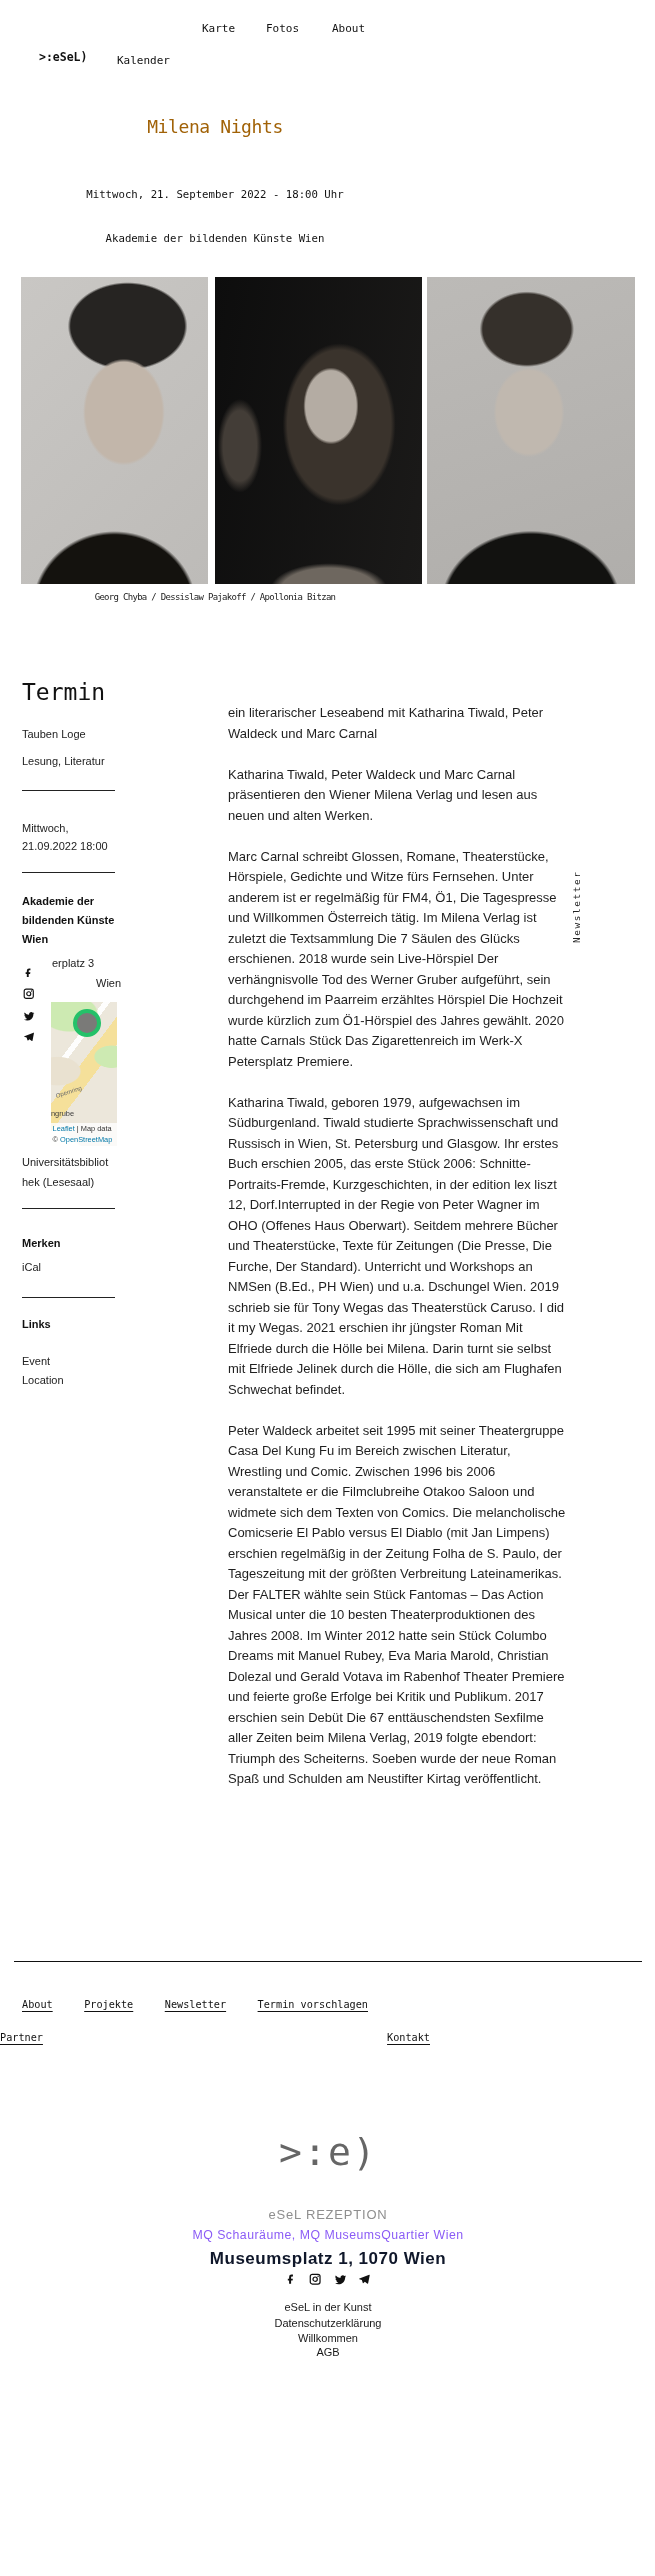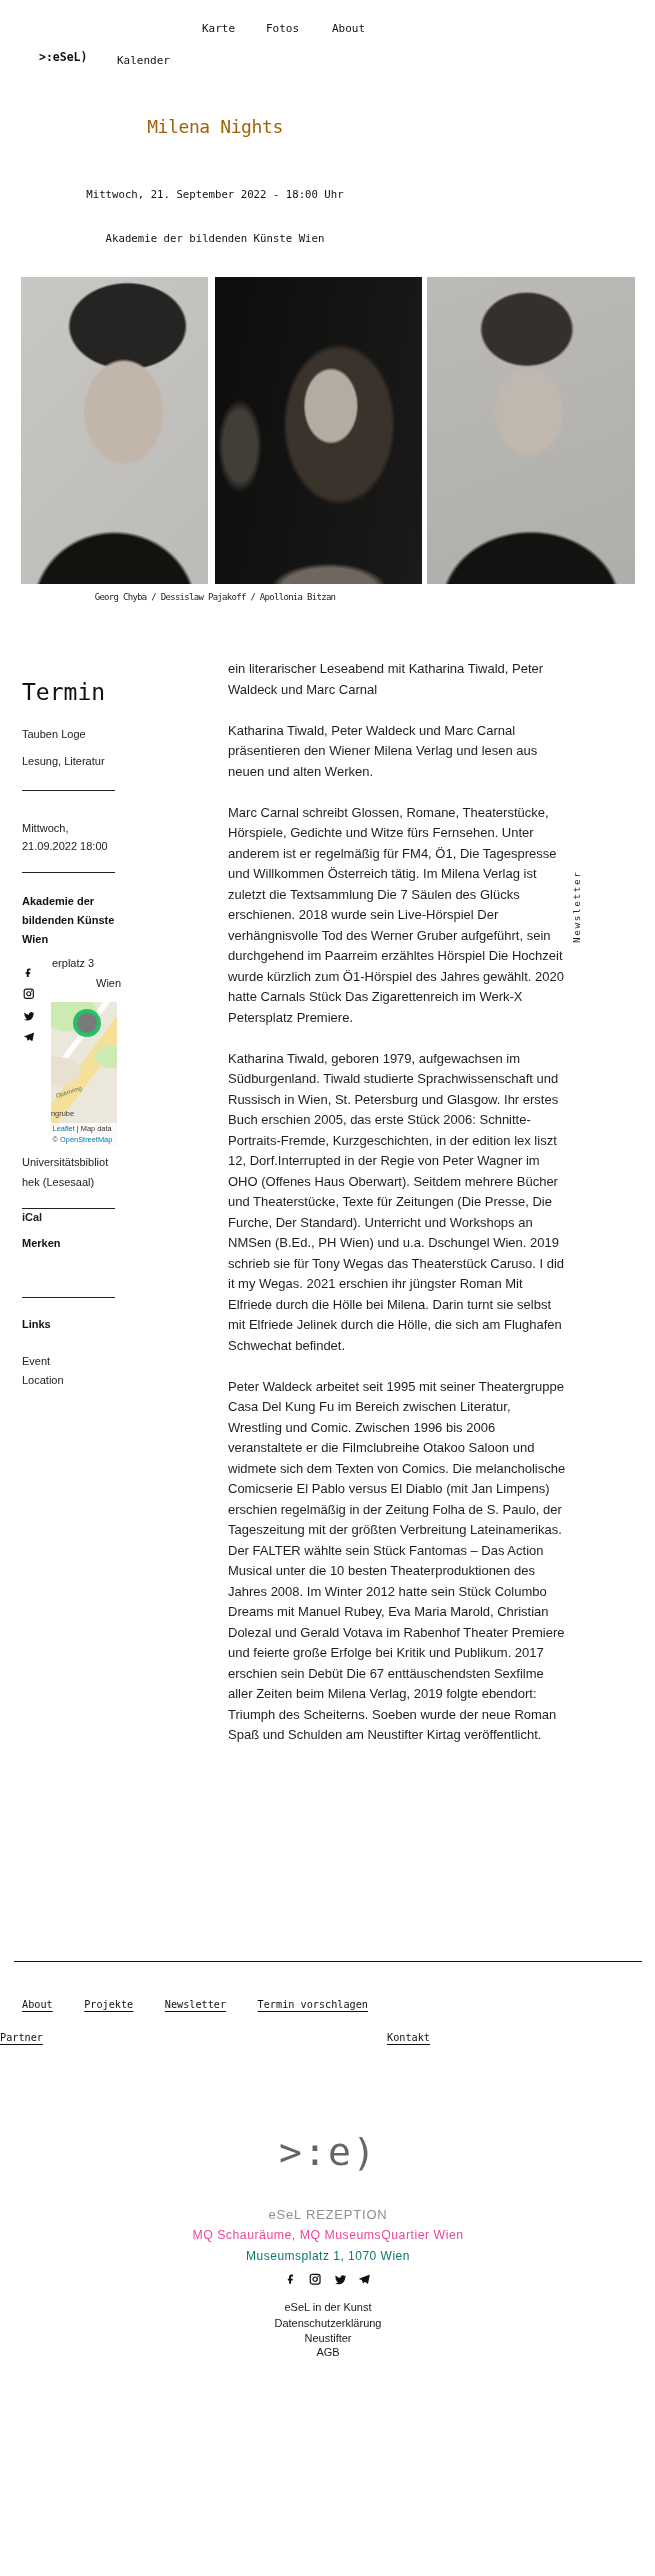--- a/index.html
+++ b/index.html
@@ -69,42 +69,42 @@
   .map-marker{position:absolute;left:34%;top:5%;width:19.7px;height:19.7px;border-radius:50%;
     border:4.1px solid #24c169;background:rgba(70,70,70,.25);box-sizing:content-box;}
   .map-street{position:absolute;left:6%;top:60%;font-size:6.1px;color:#6b6b6b;
     transform:rotate(-18deg);white-space:nowrap;}
   .map-area{position:absolute;left:0;top:74%;font-size:7.4px;color:#3a3a3a;}
   .map-attrib{position:absolute;left:0;bottom:0;width:100%;background:rgba(255,255,255,.8);
     font-size:7.4px;line-height:10.7px;padding:0.8px 1.6px;color:#333;}
   .blue-link{color:#0078a8;cursor:pointer;}
   .sb-room{top:1153px;width:92px;line-height:19.7px;overflow-wrap:anywhere;}
   .sb-merken-h{top:1237px;}
-  .sb-ical{top:1209px;cursor:pointer;font-weight:bold;}
+  .sb-ical{top:1259px;cursor:pointer;}
   .sb-links-h{top:1318px;}
   .sb-event{top:1353px;cursor:pointer;}
   .sb-location{top:1372px;cursor:pointer;}
 
   
-  .article{left:228px;top:659px;width:340px;}
+  .article{left:228px;top:703px;width:340px;}
   .article p{margin:0 0 20.5px 0;font-size:13px;line-height:20.5px;font-weight:300;color:#1f1f1f;}
 
   
   .newsletter-tab{left:571px;top:853px;height:90px;writing-mode:vertical-rl;
     transform:rotate(180deg);font-size:9.4px;letter-spacing:1.6px;color:#222;cursor:pointer;}
 
   
   .footer-rule{top:1961px;left:14px;width:628px;border-top:0.8px solid #111;height:0;}
   .flinks1{top:1999px;left:22px;width:346px;display:flex;justify-content:space-between;}
   .flinks2{top:2032px;left:0;width:430px;display:flex;justify-content:space-between;gap:38px;}
   .flink{font-size:10.2px;color:#111;text-decoration:underline;text-underline-offset:3.3px;cursor:pointer;white-space:nowrap;}
   .footer-logo{top:2130px;font-size:38px;color:#666;letter-spacing:1.6px;}
   .footer-org{top:2207px;font-size:13px;color:#8f8f8f;letter-spacing:0.8px;font-weight:300;}
-  .footer-addr1{top:2228px;font-size:12.3px;color:#ec4899;letter-spacing:0.5px;font-weight:300;}
-  .footer-addr2{top:2249px;font-size:12px;color:#0f766e;letter-spacing:0.5px;font-weight:400;}
+  .footer-addr1{top:2228px;font-size:12.3px;color:#8b5cf6;letter-spacing:0.5px;font-weight:300;}
+  .footer-addr2{top:2249px;font-size:17px;color:#0f172a;letter-spacing:0.5px;font-weight:700;}
   .footer-icons{top:2273px;display:flex;justify-content:center;gap:11.5px;}
   .footer-icons .ic{width:13px;height:13px;color:#111;cursor:pointer;}
   .footer-icons svg{width:12.3px;height:12.3px;display:block;}
   .fbottom{font-size:11px;color:#1a1a1a;font-weight:300;cursor:pointer;}
   .fb0{top:2301px;} .fb1{top:2317px;} .fb2{top:2332px;} .fb3{top:2346px;}
 </style>
 </head>
 <body>
 
 <div class="page">
@@ -223,17 +223,17 @@
     </span>
     <span class="ic">
       <svg viewBox="0 0 24 24" fill="currentColor">
           <path d="M21.9 3.4 2.9 10.7c-1 .4-.9 1.2-.2 1.4l4.8 1.5 1.9 5.8c.2.6.9.8 1.4.3l2.6-2.5 5 3.6c.6.3 1.2.1 1.4-.7l3-15.2c.2-1-.4-1.7-.9-1.5z"></path>
         </svg>
     </span>
   </div>
 
   <div class="abs center800 fbottom fb0">eSeL in der Kunst</div>
   <div class="abs center800 fbottom fb1">Datenschutzerklärung</div>
-  <div class="abs center800 fbottom fb2">Neustifter</div>
+  <div class="abs center800 fbottom fb2">Willkommen</div>
   <div class="abs center800 fbottom fb3">AGB</div>
 
 </div>
 
 
 </body></html>

